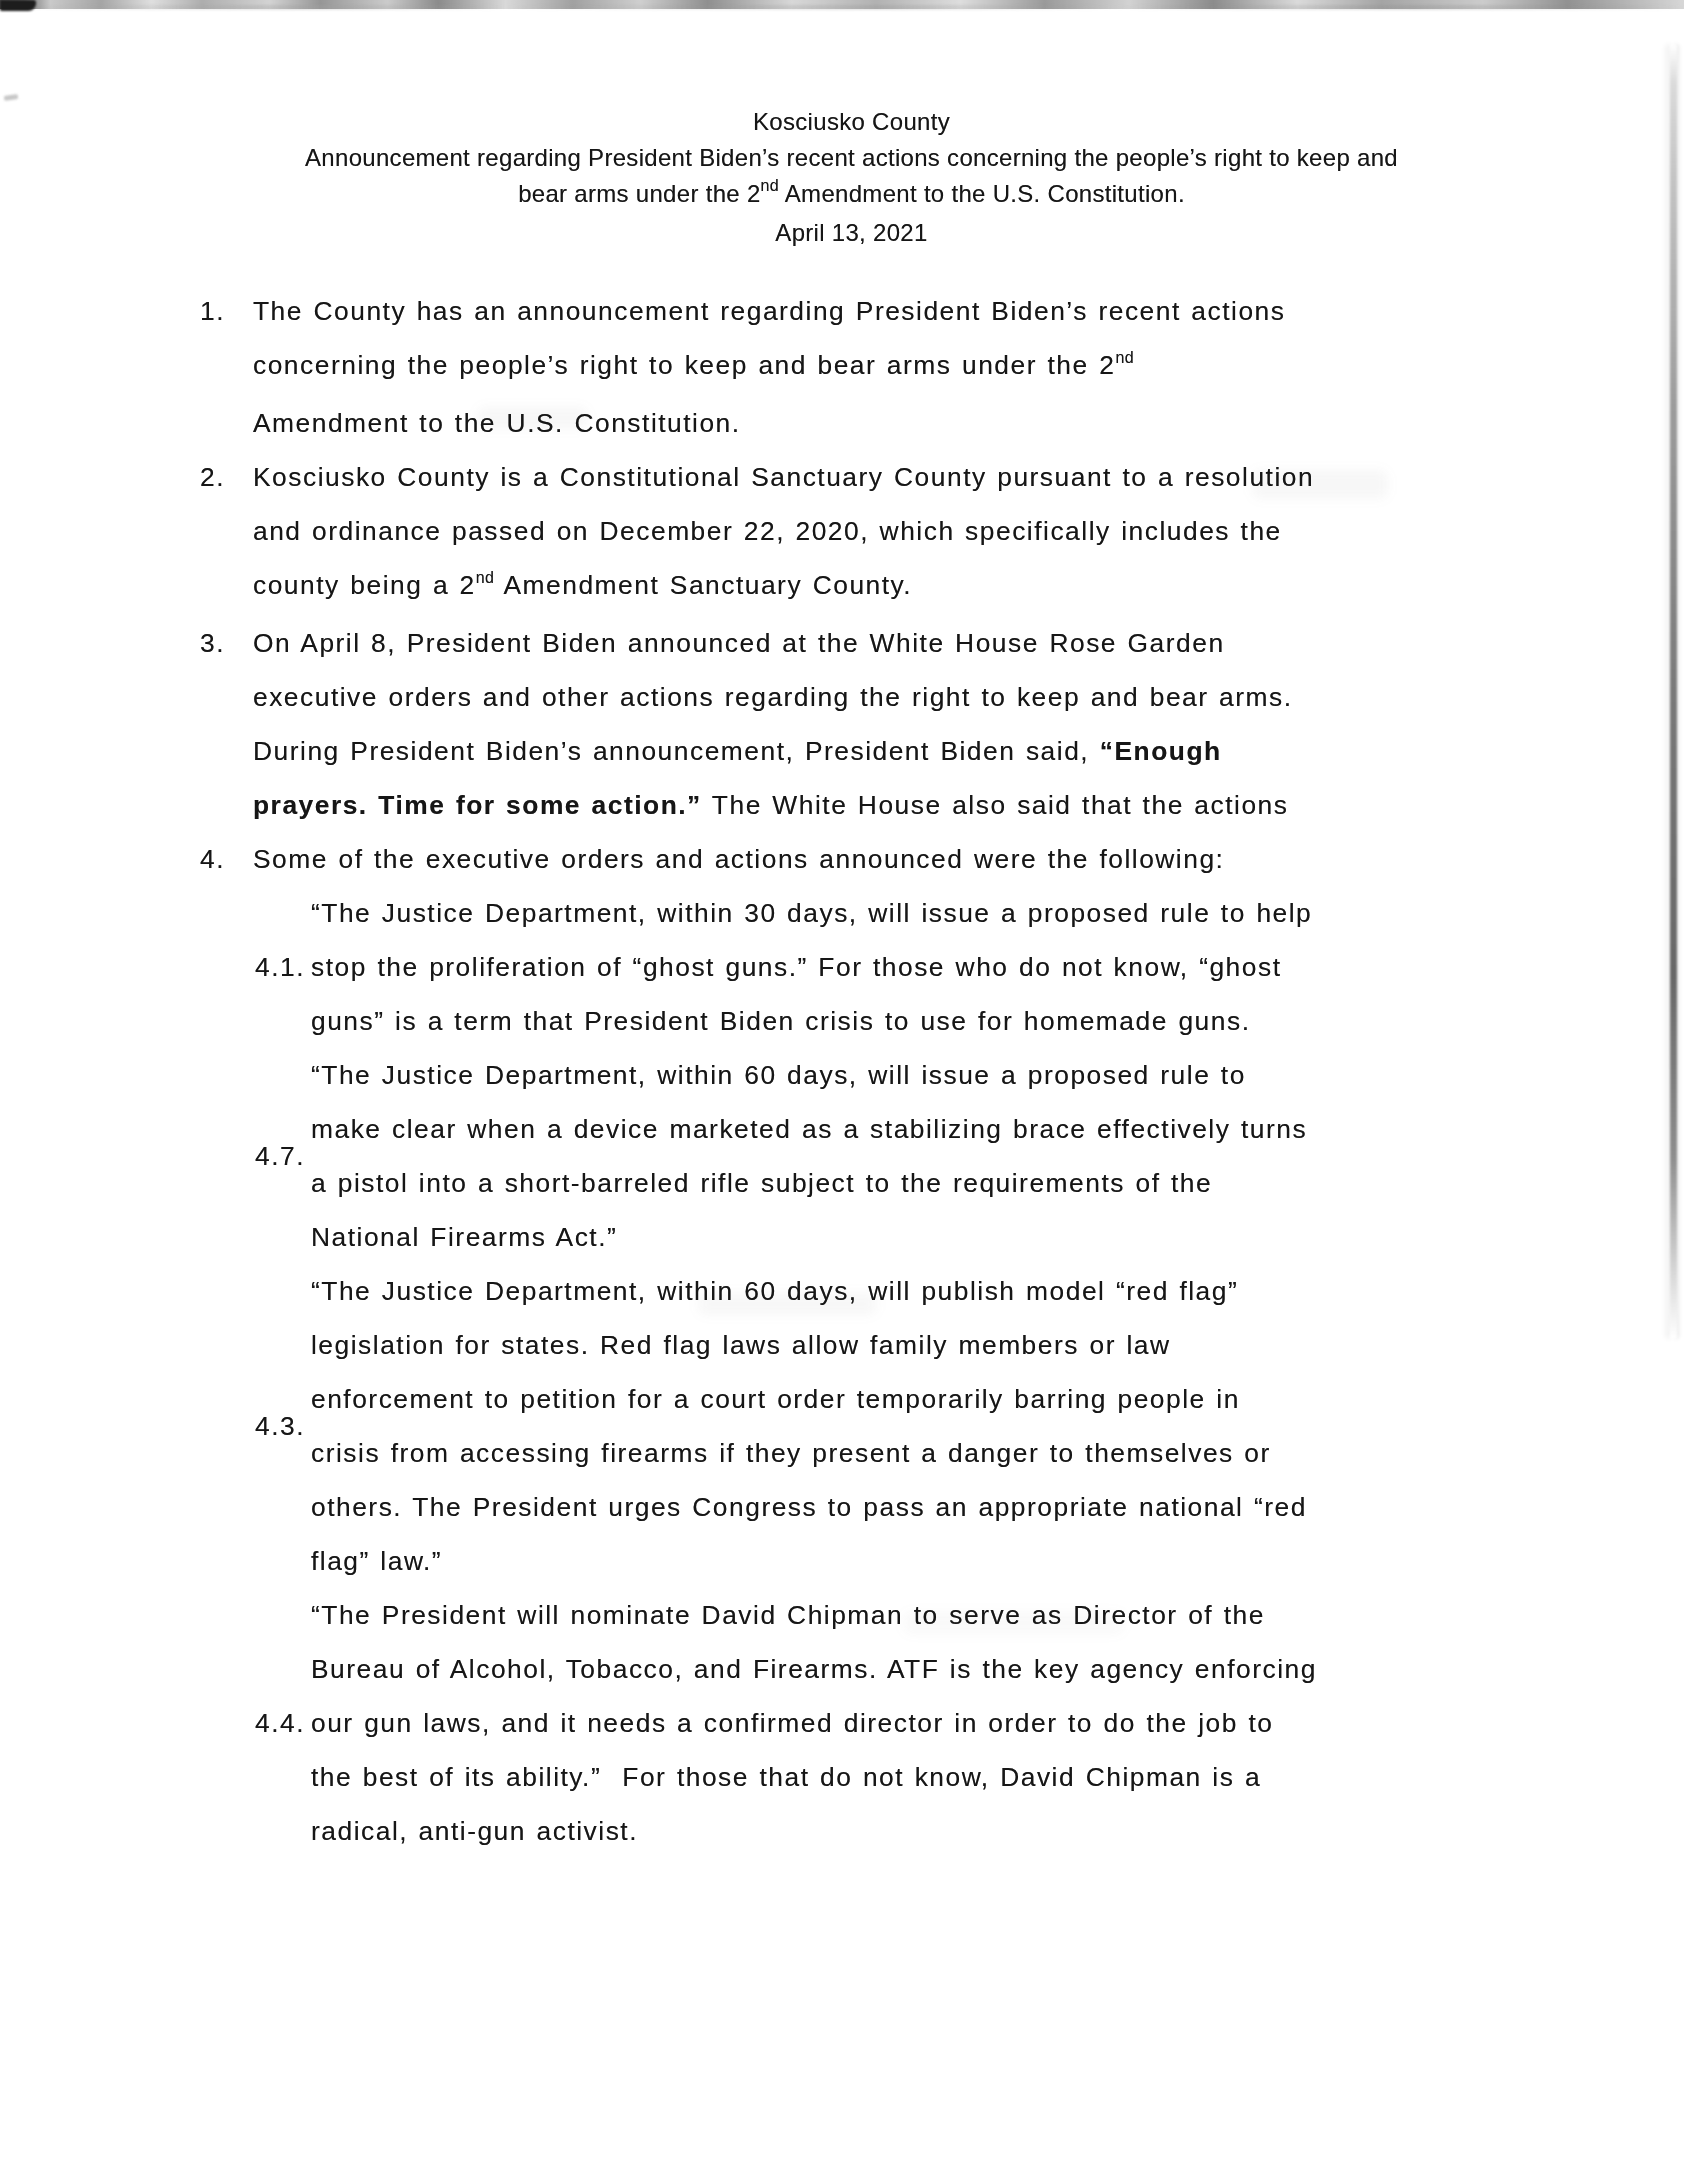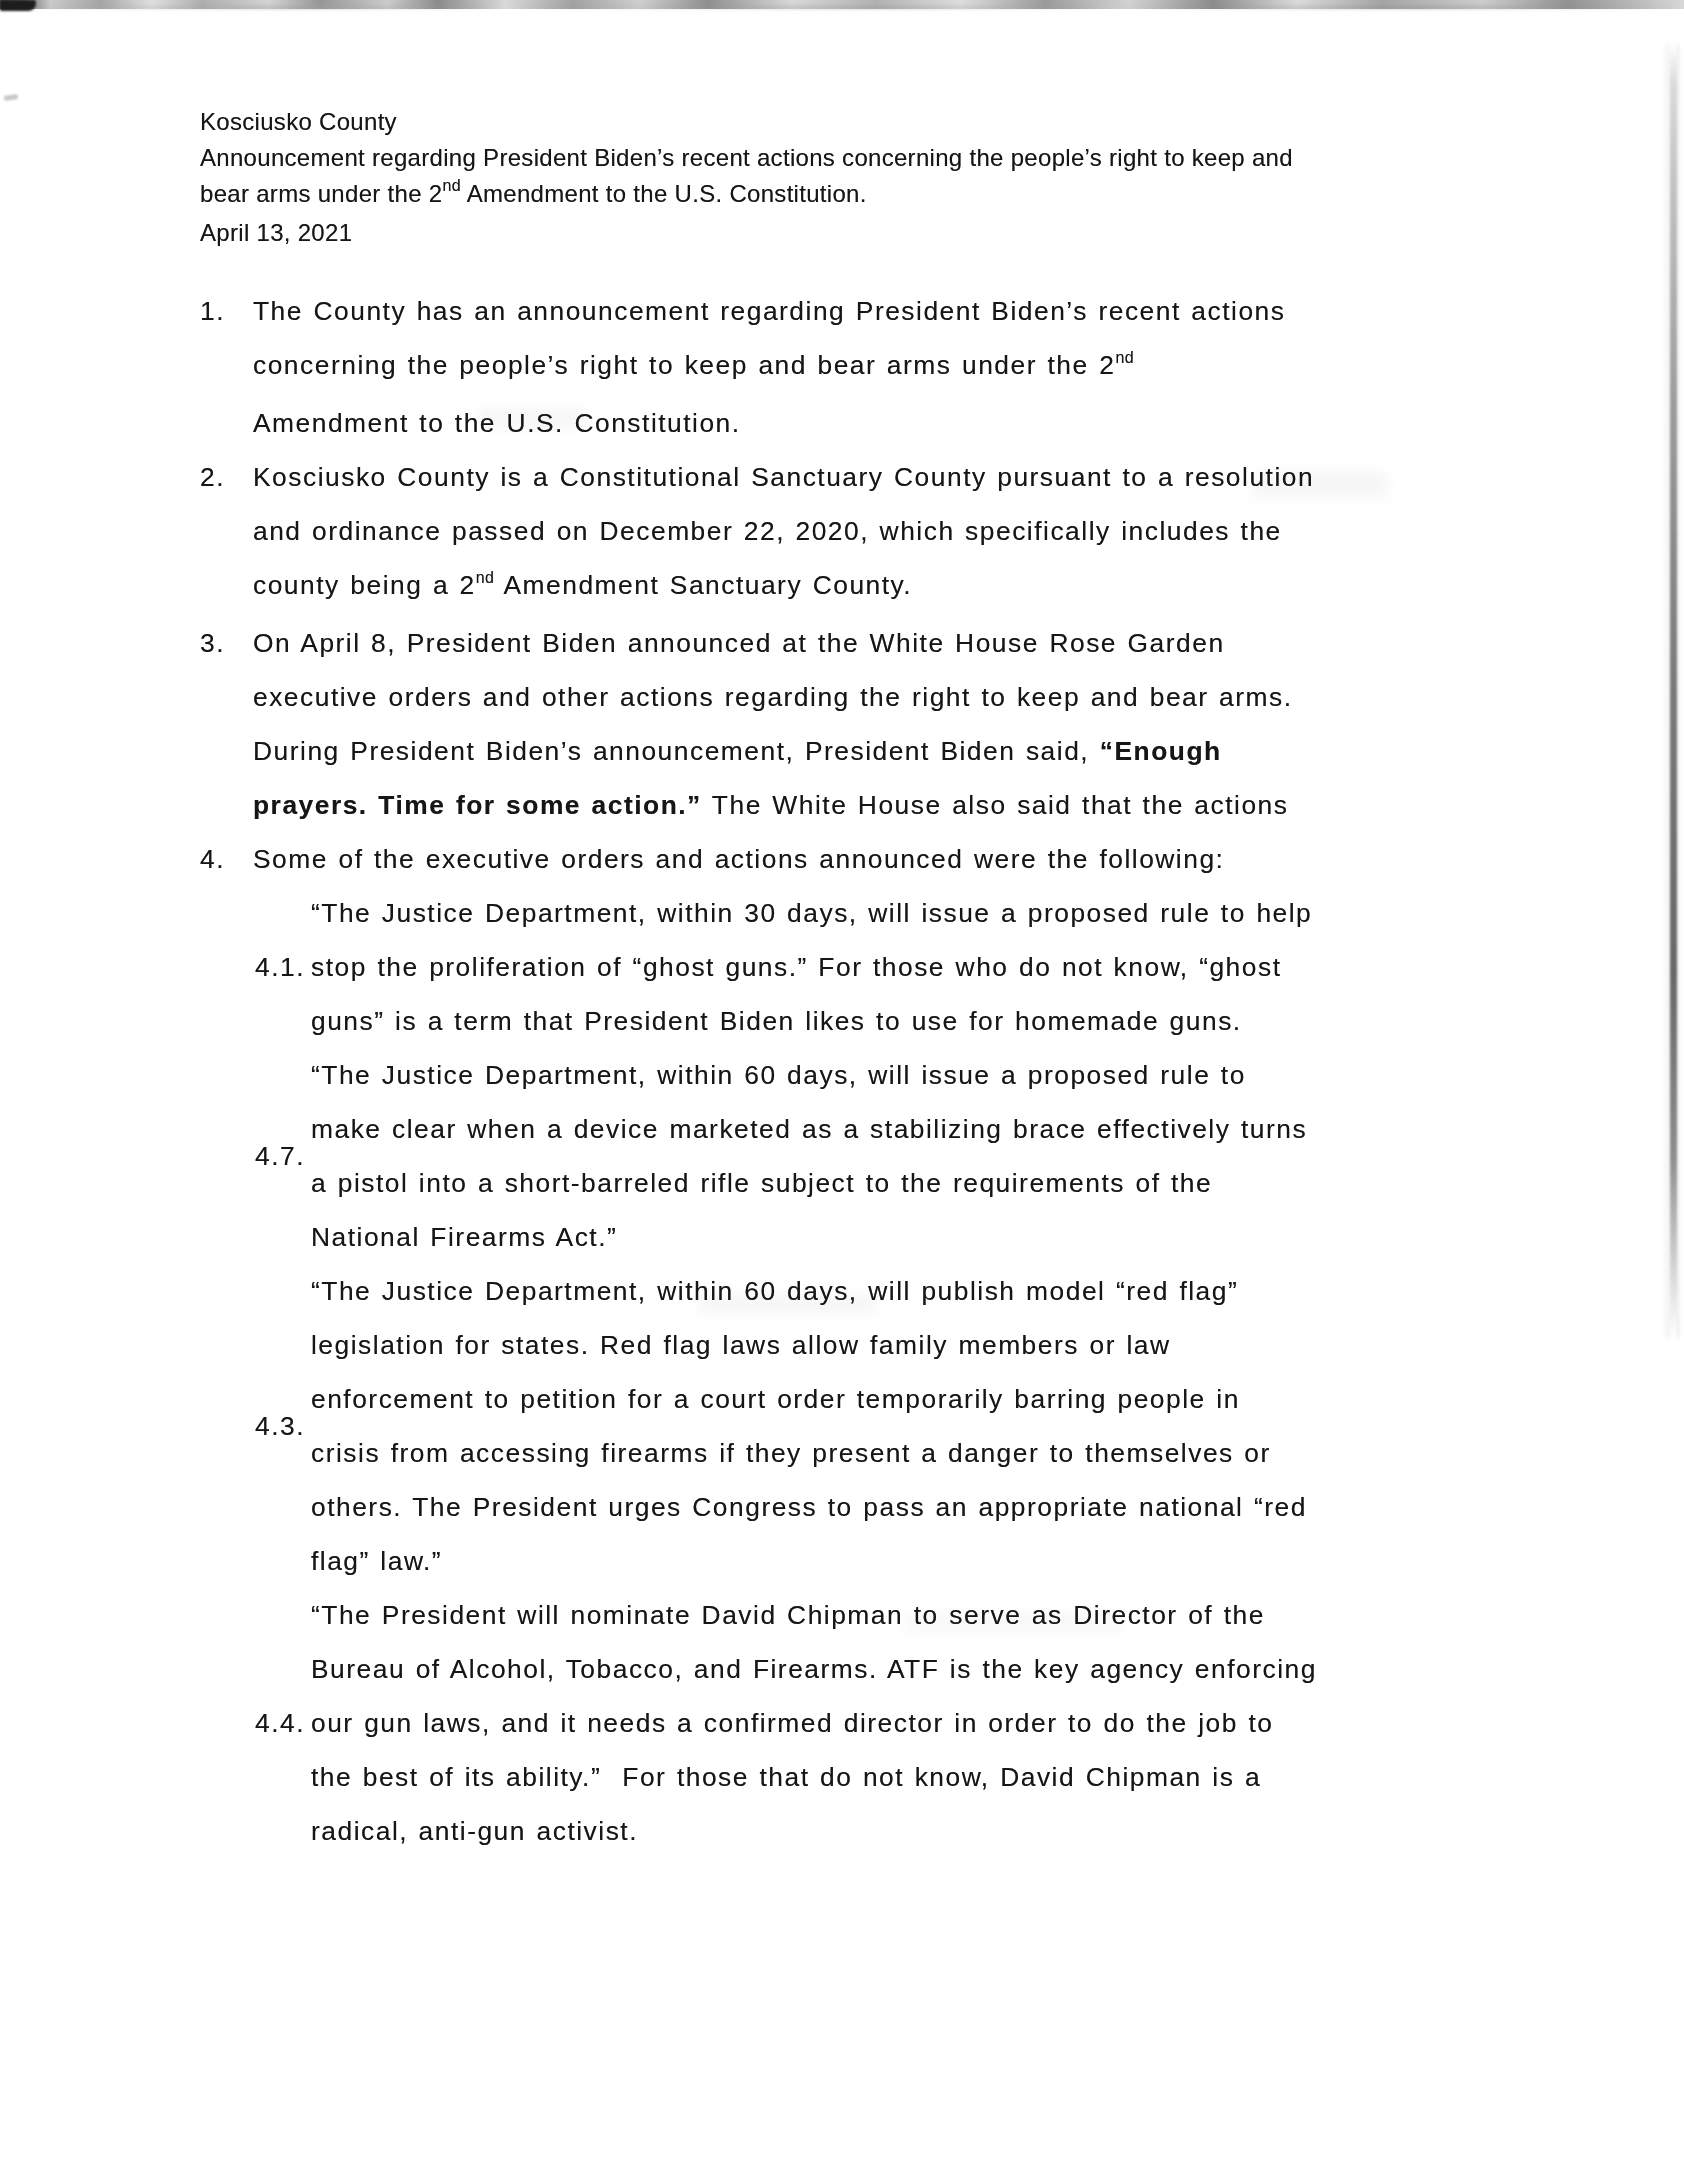--- a/index.html
+++ b/index.html
@@ -54,21 +54,21 @@
   .smudge.d{left:477px;top:407px;width:111px;height:22px;}
 
   
   .content{
     position:absolute;left:200px;top:104px;width:1303px;
   }
   .hdr{
     font-size:24px;line-height:36px;letter-spacing:0.3px;
     text-shadow:0 0 0.4px rgba(0,0,0,.45);
   }
-  .hline{white-space:nowrap;}
+  .hline{white-space:nowrap;text-align:center;}
   .doc-list{
     margin-top:33px;
     font-size:26.4px;line-height:54px;letter-spacing:1.5px;word-spacing:1.7px;
     text-shadow:0 0 0.4px rgba(0,0,0,.45);
   }
   .item{display:flex;}
   .item .num{flex:0 0 53px;}
   .item.sub{padding-left:55px;align-items:center;}
   .item.sub .num{flex:0 0 56px;}
   .txt{flex:1 1 auto;}
@@ -130,21 +130,21 @@
           <span class="num">4.</span>
           <div class="txt">
             <div class="ln"><span>Some of the executive orders and actions announced were the following:</span></div>
           </div>
         </div>
         <div class="item sub">
           <span class="num">4.1.</span>
           <div class="txt">
             <div class="ln"><span>“The Justice Department, within 30 days, will issue a proposed rule to help</span></div>
             <div class="ln"><span>stop the proliferation of “ghost guns.” For those who do not know, “ghost</span></div>
-            <div class="ln"><span>guns” is a term that President Biden likes to use for homemade guns.</span></div>
+            <div class="ln"><span>guns” is a term that President Biden crisis to use for homemade guns.</span></div>
           </div>
         </div>
         <div class="item sub">
           <span class="num">4.7.</span>
           <div class="txt">
             <div class="ln"><span>“The Justice Department, within 60 days, will issue a proposed rule to</span></div>
             <div class="ln"><span>make clear when a device marketed as a stabilizing brace effectively turns</span></div>
             <div class="ln"><span>a pistol into a short-barreled rifle subject to the requirements of the</span></div>
             <div class="ln"><span>National Firearms Act.”</span></div>
           </div>

